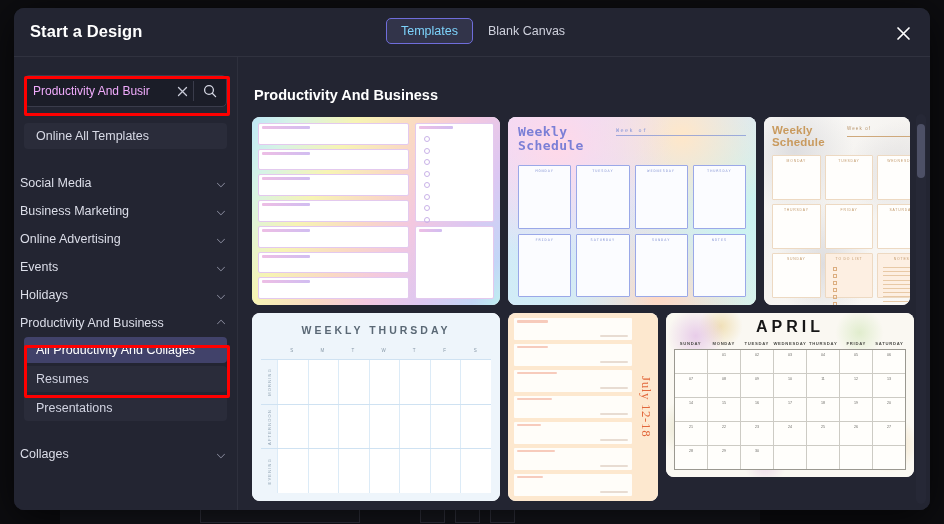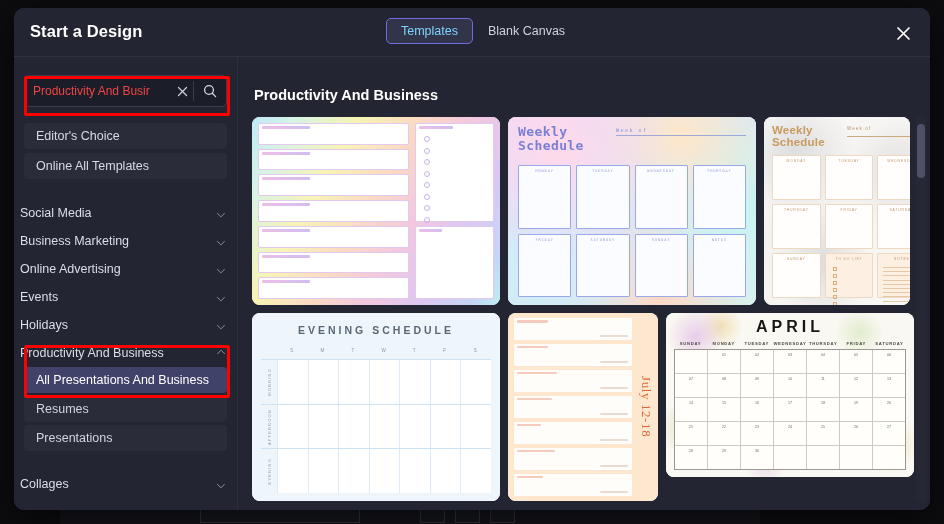--- a/index.html
+++ b/index.html
@@ -83,21 +83,21 @@
     margin: 18px 10px 0 10px;
     height: 32px;
     background: #1b1d28;
     border: 1px solid #3a3c4b;
     border-radius: 5px;
     display:flex; align-items:center;
   }
   .search-input {
     flex: 1; min-width: 0;
     background: transparent; border: none; outline: none;
-    color: #ef4444; font-size: 12px;
+    color: #f0abfc; font-size: 12px;
     font-family: "Liberation Sans", sans-serif;
     padding: 0 4px 0 8px;
     text-overflow: clip; white-space: nowrap; overflow: hidden;
   }
   .search-clear {
     width: 22px; height: 30px; display:flex; align-items:center; justify-content:center;
     cursor:pointer; flex: 0 0 22px;
   }
   .search-divider { width:1px; height: 20px; background:#3a3c4b; flex:0 0 1px;}
   .search-go {
@@ -316,21 +316,20 @@
           <div class="search-divider"></div>
           <div class="search-go">
             <svg width="14" height="14" viewBox="0 0 14 14">
               <circle cx="6" cy="6" r="4.4" stroke="#d6d8e4" stroke-width="1.3" fill="none"></circle>
               <path d="M9.3 9.3 L12.6 12.6" stroke="#d6d8e4" stroke-width="1.3" stroke-linecap="round"></path>
             </svg>
           </div>
         </div>
 
         <div class="nav">
-          <div class="nav-pill">Editor's Choice</div>
           <div class="nav-pill">Online All Templates</div>
 
           <div class="nav-gap"></div>
 
           <div class="cat">
             <span>Social Media</span>
             <span class="chev">⌵</span>
           </div>
           <div class="cat">
             <span>Business Marketing</span>
@@ -347,21 +346,21 @@
           <div class="cat">
             <span>Holidays</span>
             <span class="chev">⌵</span>
           </div>
 
           <div class="cat">
             <span>Productivity And Business</span>
             <span class="chev" style="transform:rotate(180deg);display:inline-block;">⌵</span>
           </div>
 
-          <div class="sub selected">All Presentations And Business</div>
+          <div class="sub selected">All Productivity And Collages</div>
           <div class="sub">Resumes</div>
           <div class="sub">Presentations</div>
 
           <div class="nav-gap"></div>
 
           <div class="cat">
             <span>Collages</span>
             <span class="chev">⌵</span>
           </div>
         </div>
@@ -529,21 +528,21 @@
                   </div>
                 </div>
               </div>
             </div>
           </div>
 
           <div class="row">
 
             <div class="card" style="width:248px;height:188px;">
               <div class="t-blue">
-                <div class="bl-title">EVENING SCHEDULE</div>
+                <div class="bl-title">WEEKLY THURSDAY</div>
                 <div class="bl-grid">
                   <div class="bl-head">
                     <div class="sp"></div>
                     <div class="bl-hc">S</div>
                     <div class="bl-hc">M</div>
                     <div class="bl-hc">T</div>
                     <div class="bl-hc">W</div>
                     <div class="bl-hc">T</div>
                     <div class="bl-hc">F</div>
                     <div class="bl-hc">S</div>

